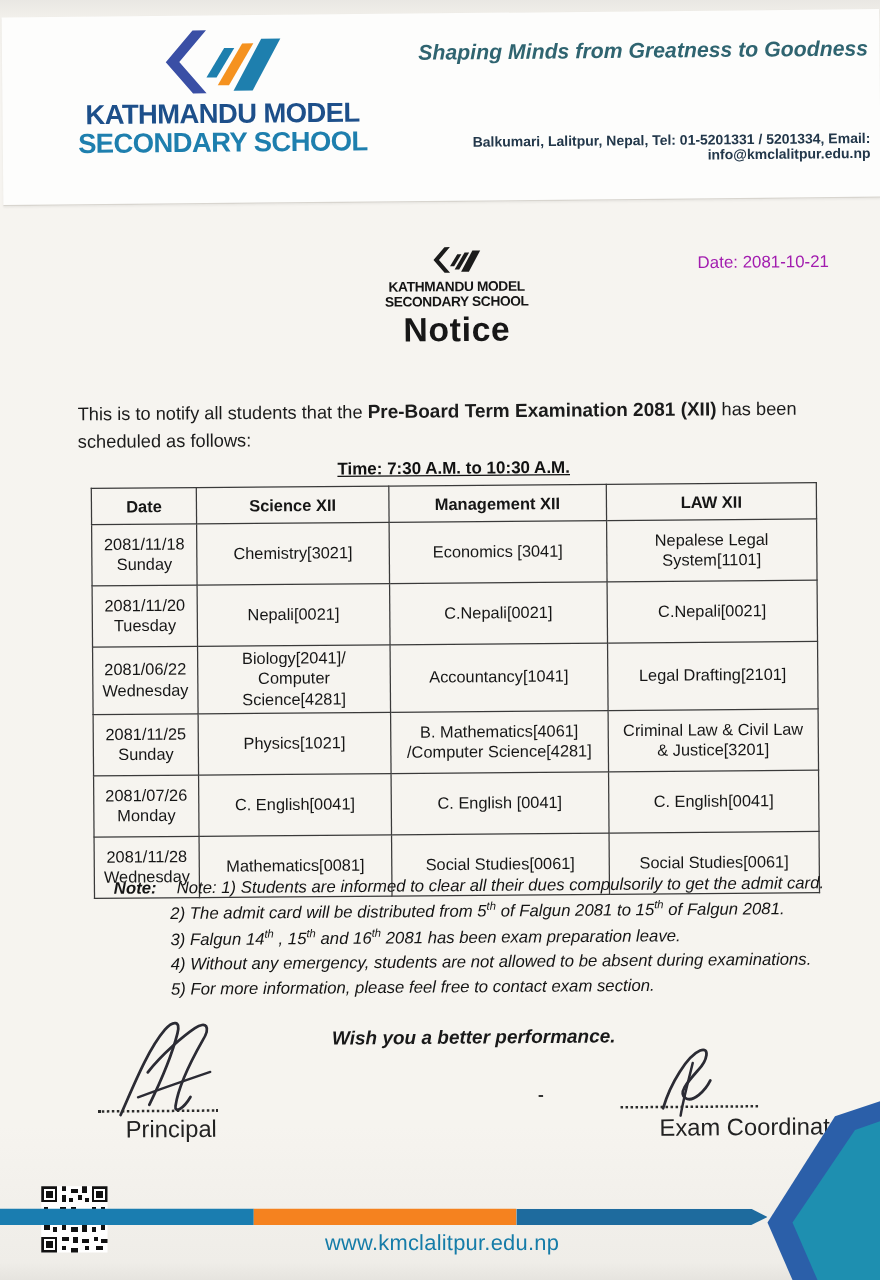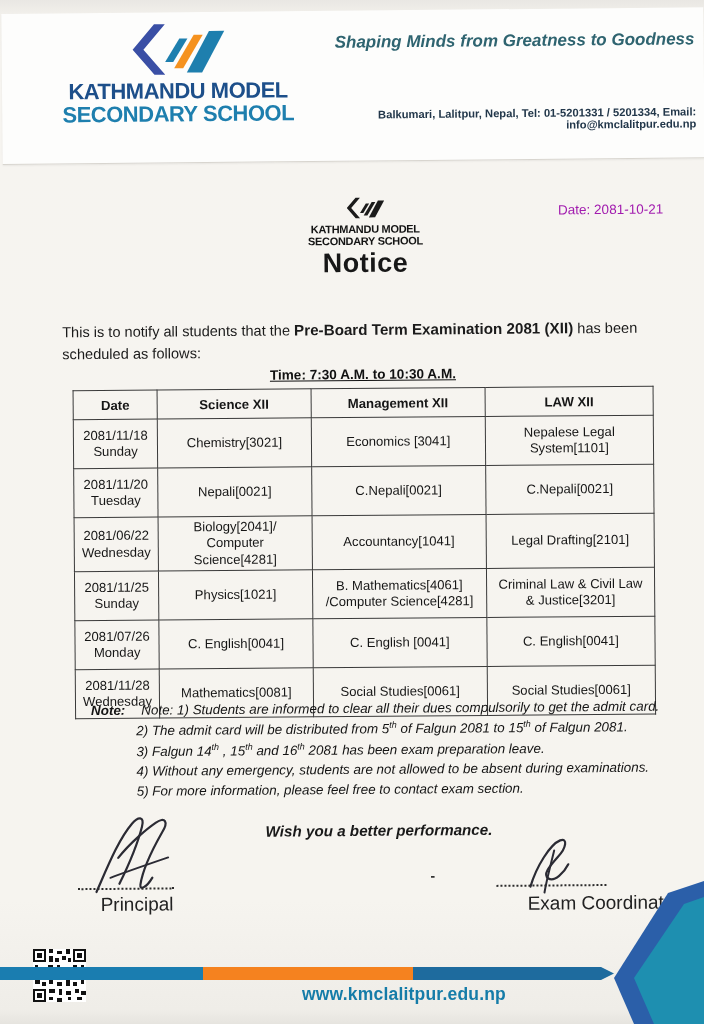--- a/index.html
+++ b/index.html
@@ -70,22 +70,22 @@
   .sig-svg.coordinator-sig{left:514px;top:838px;}
 
   
   .bar-seg{position:absolute;top:967px;height:13px;}
   .bar-left{left:0;width:203px;background:#1a7db0;}
   .bar-orange{left:203px;width:210px;background:#f5821f;}
   .bar-right{left:413px;width:201px;background:#1e6b9e;
     clip-path:polygon(0 0,calc(100% - 13px) 0,100% 50%,calc(100% - 13px) 100%,0 100%);}
   .qr{position:absolute;left:33px;top:949px;}
   .chevron-art{position:absolute;right:0;top:855px;}
-  .website{position:absolute;left:260px;top:984px;width:246px;text-align:right;
-    font-size:17.5px;font-weight:bold;color:#157ca8;letter-spacing:0.2px;}
+  .website{position:absolute;left:260px;top:984px;width:246px;text-align:left;
+    font-size:17.5px;font-weight:normal;color:#157ca8;letter-spacing:0.2px;}
 </style>
 </head>
 <body>
 
 <div class="page">
 
   <div class="header-band">
     <div class="header-left">
       <svg class="logo-mark" width="108" height="58" viewBox="0 0 120 64">
         <path d="M34,4 L10,32 L34,60 L46,60 L22,32 L46,4 Z" fill="#3a4fa5"></path>

